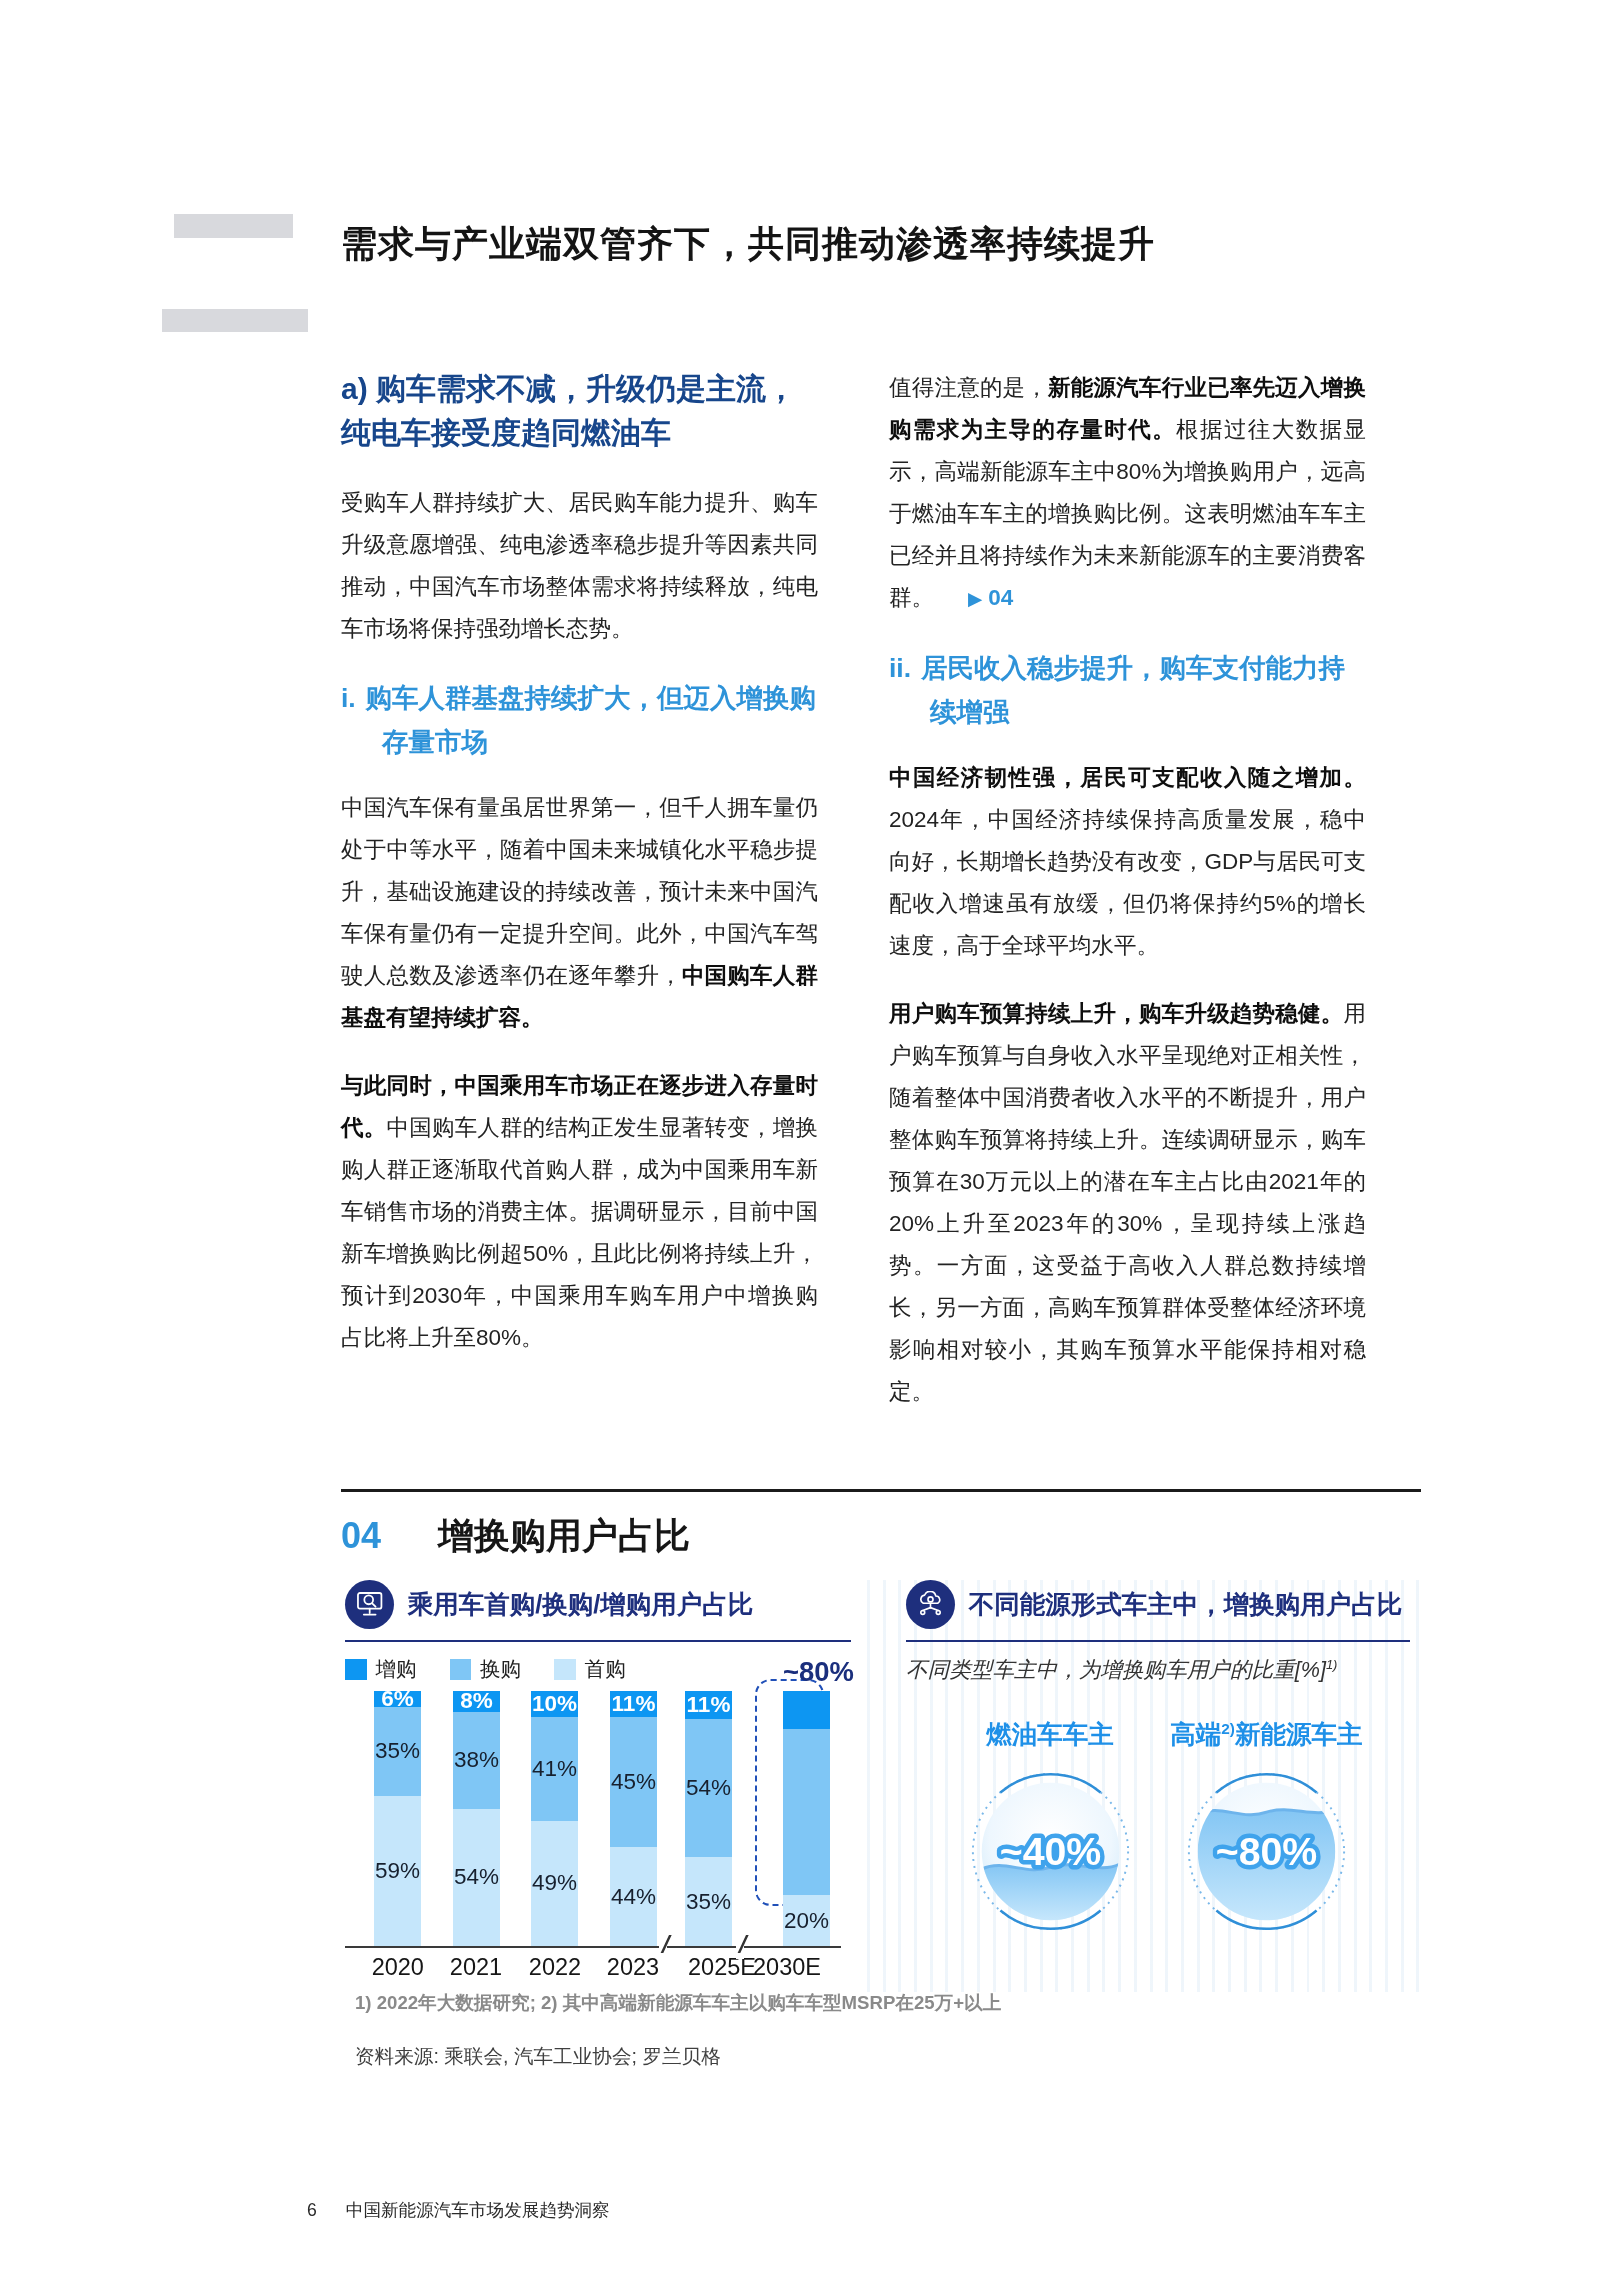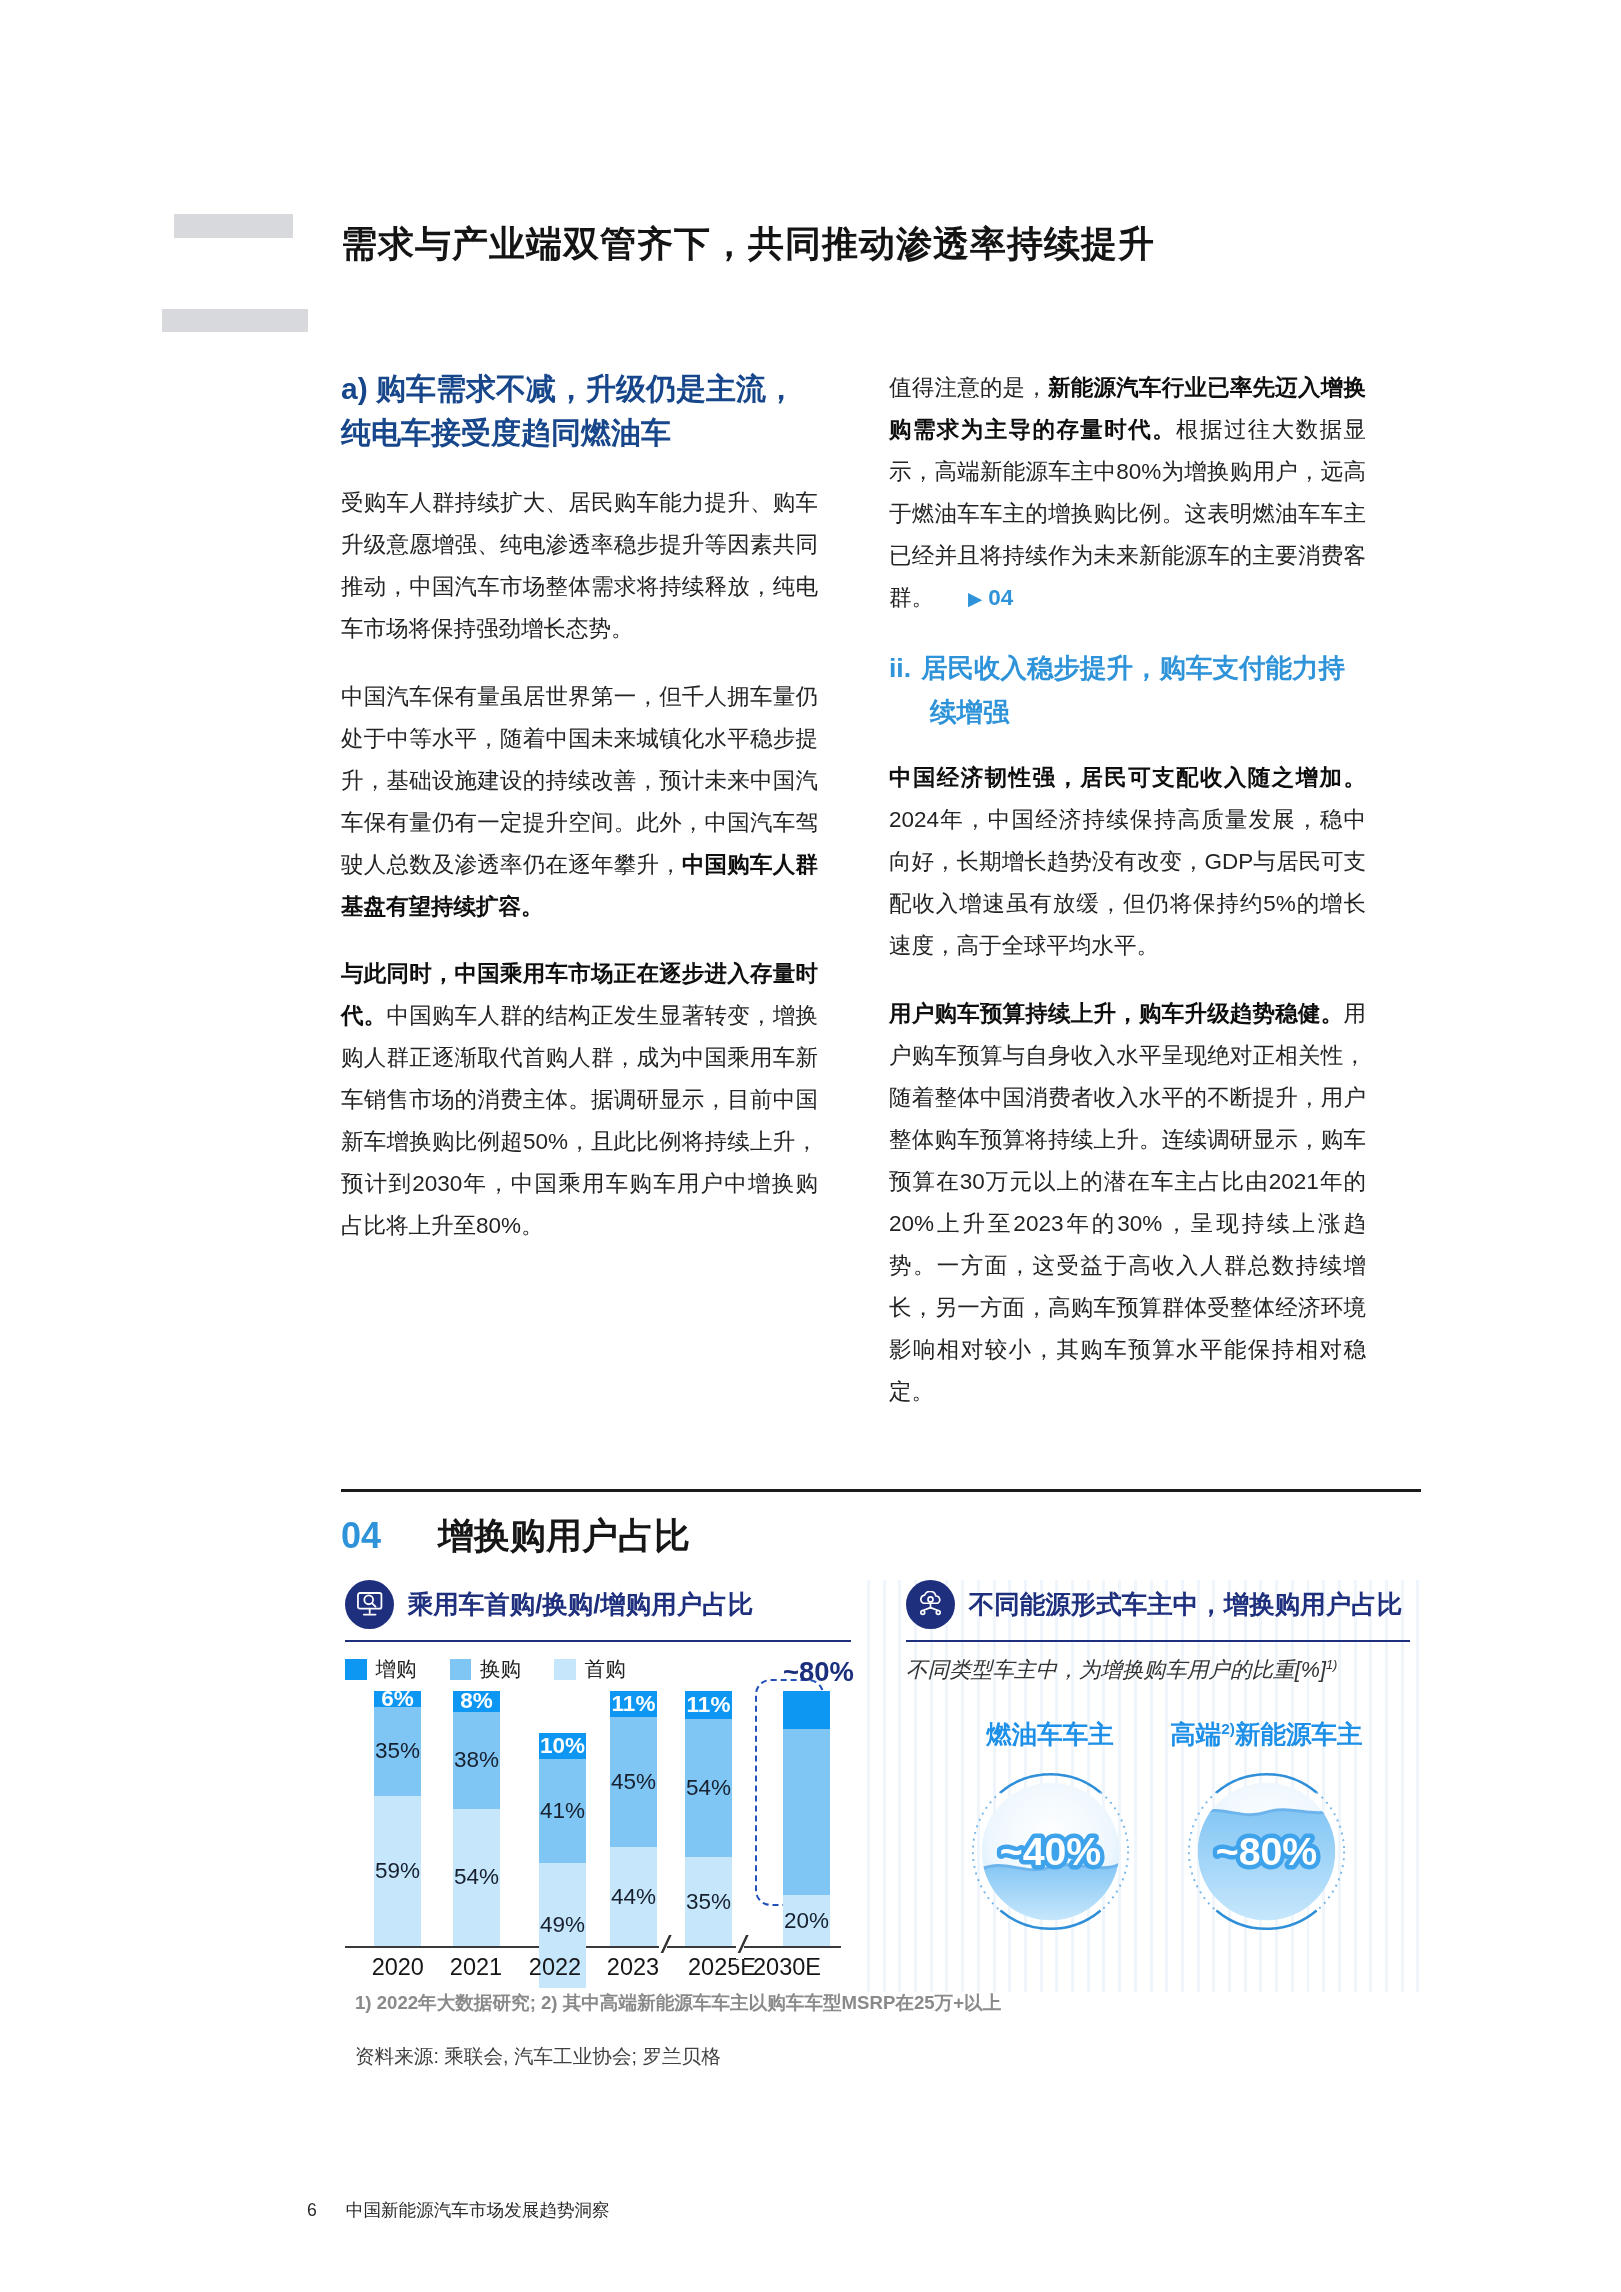--- a/index.html
+++ b/index.html
@@ -60,20 +60,21 @@
 <div class="page">
 
   <div id="deco1" class="deco-bar"></div>
   <div id="deco2" class="deco-bar"></div>
 
   <h1 class="page-title">需求与产业端双管齐下，共同推动渗透率持续提升</h1>
 
   <div class="col col-left">
     <div class="sec-heading">a) 购车需求不减，升级仍是主流，纯电车接受度趋同燃油车</div>
     <p class="body">受购车人群持续扩大、居民购车能力提升、购车升级意愿增强、纯电渗透率稳步提升等因素共同推动，中国汽车市场整体需求将持续释放，纯电车市场将保持强劲增长态势。</p>
+    <div class="sub-heading"><span class="pfx">i.</span><span>购车人群基盘持续扩大，但迈入增换购存量市场</span></div>
     <p class="body"><span>中国汽车保有量虽居世界第一，但千人拥车量仍处于中等水平，随着中国未来城镇化水平稳步提升，基础设施建设的持续改善，预计未来中国汽车保有量仍有一定提升空间。此外，中国汽车驾驶人总数及渗透率仍在逐年攀升，</span><b>中国购车人群基盘有望持续扩容。</b></p>
     <p class="body"><b>与此同时，中国乘用车市场正在逐步进入存量时代。</b><span>中国购车人群的结构正发生显著转变，增换购人群正逐渐取代首购人群，成为中国乘用车新车销售市场的消费主体。据调研显示，目前中国新车增换购比例超50%，且此比例将持续上升，预计到2030年，中国乘用车购车用户中增换购占比将上升至80%。</span></p>
   </div>
 
   <div class="col col-right">
     <p class="body"><span>值得注意的是，</span><b>新能源汽车行业已率先迈入增换购需求为主导的存量时代。</b><span>根据过往大数据显示，高端新能源车主中80%为增换购用户，远高于燃油车车主的增换购比例。这表明燃油车车主已经并且将持续作为未来新能源车的主要消费客群。</span><span class="ref-link"><span class="arrow">▶</span><span>04</span></span></p>
     <div class="sub-heading"><span class="pfx">ii.</span><span>居民收入稳步提升，购车支付能力持续增强</span></div>
     <p class="body"><b>中国经济韧性强，居民可支配收入随之增加。</b><span>2024年，中国经济持续保持高质量发展，稳中向好，长期增长趋势没有改变，GDP与居民可支配收入增速虽有放缓，但仍将保持约5%的增长速度，高于全球平均水平。</span></p>
     <p class="body"><b>用户购车预算持续上升，购车升级趋势稳健。</b><span>用户购车预算与自身收入水平呈现绝对正相关性，随着整体中国消费者收入水平的不断提升，用户整体购车预算将持续上升。连续调研显示，购车预算在30万元以上的潜在车主占比由2021年的20%上升至2023年的30%，呈现持续上涨趋势。一方面，这受益于高收入人群总数持续增长，另一方面，高购车预算群体受整体经济环境影响相对较小，其购车预算水平能保持相对稳定。</span></p>
   </div>
@@ -132,21 +133,21 @@
             <span class="seg-label on-blue">8%</span>
           </div>
           <div class="seg" style="height: 97px; background: rgb(127, 198, 245);">
             <span class="seg-label">38%</span>
           </div>
           <div class="seg" style="height: 138px; background: rgb(197, 230, 251);">
             <span class="seg-label">54%</span>
           </div>
         </div>
         <div class="xlabel" style="left: 87px;">2021</div>
-        <div class="bar" style="left: 194px; margin-top: 42px;">
+        <div class="bar" style="left: 186px;">
           <div class="seg" style="height: 25.5px; background: rgb(13, 150, 242);">
             <span class="seg-label on-blue">10%</span>
           </div>
           <div class="seg" style="height: 104px; background: rgb(127, 198, 245);">
             <span class="seg-label">41%</span>
           </div>
           <div class="seg" style="height: 125px; background: rgb(197, 230, 251);">
             <span class="seg-label">49%</span>
           </div>
         </div>

